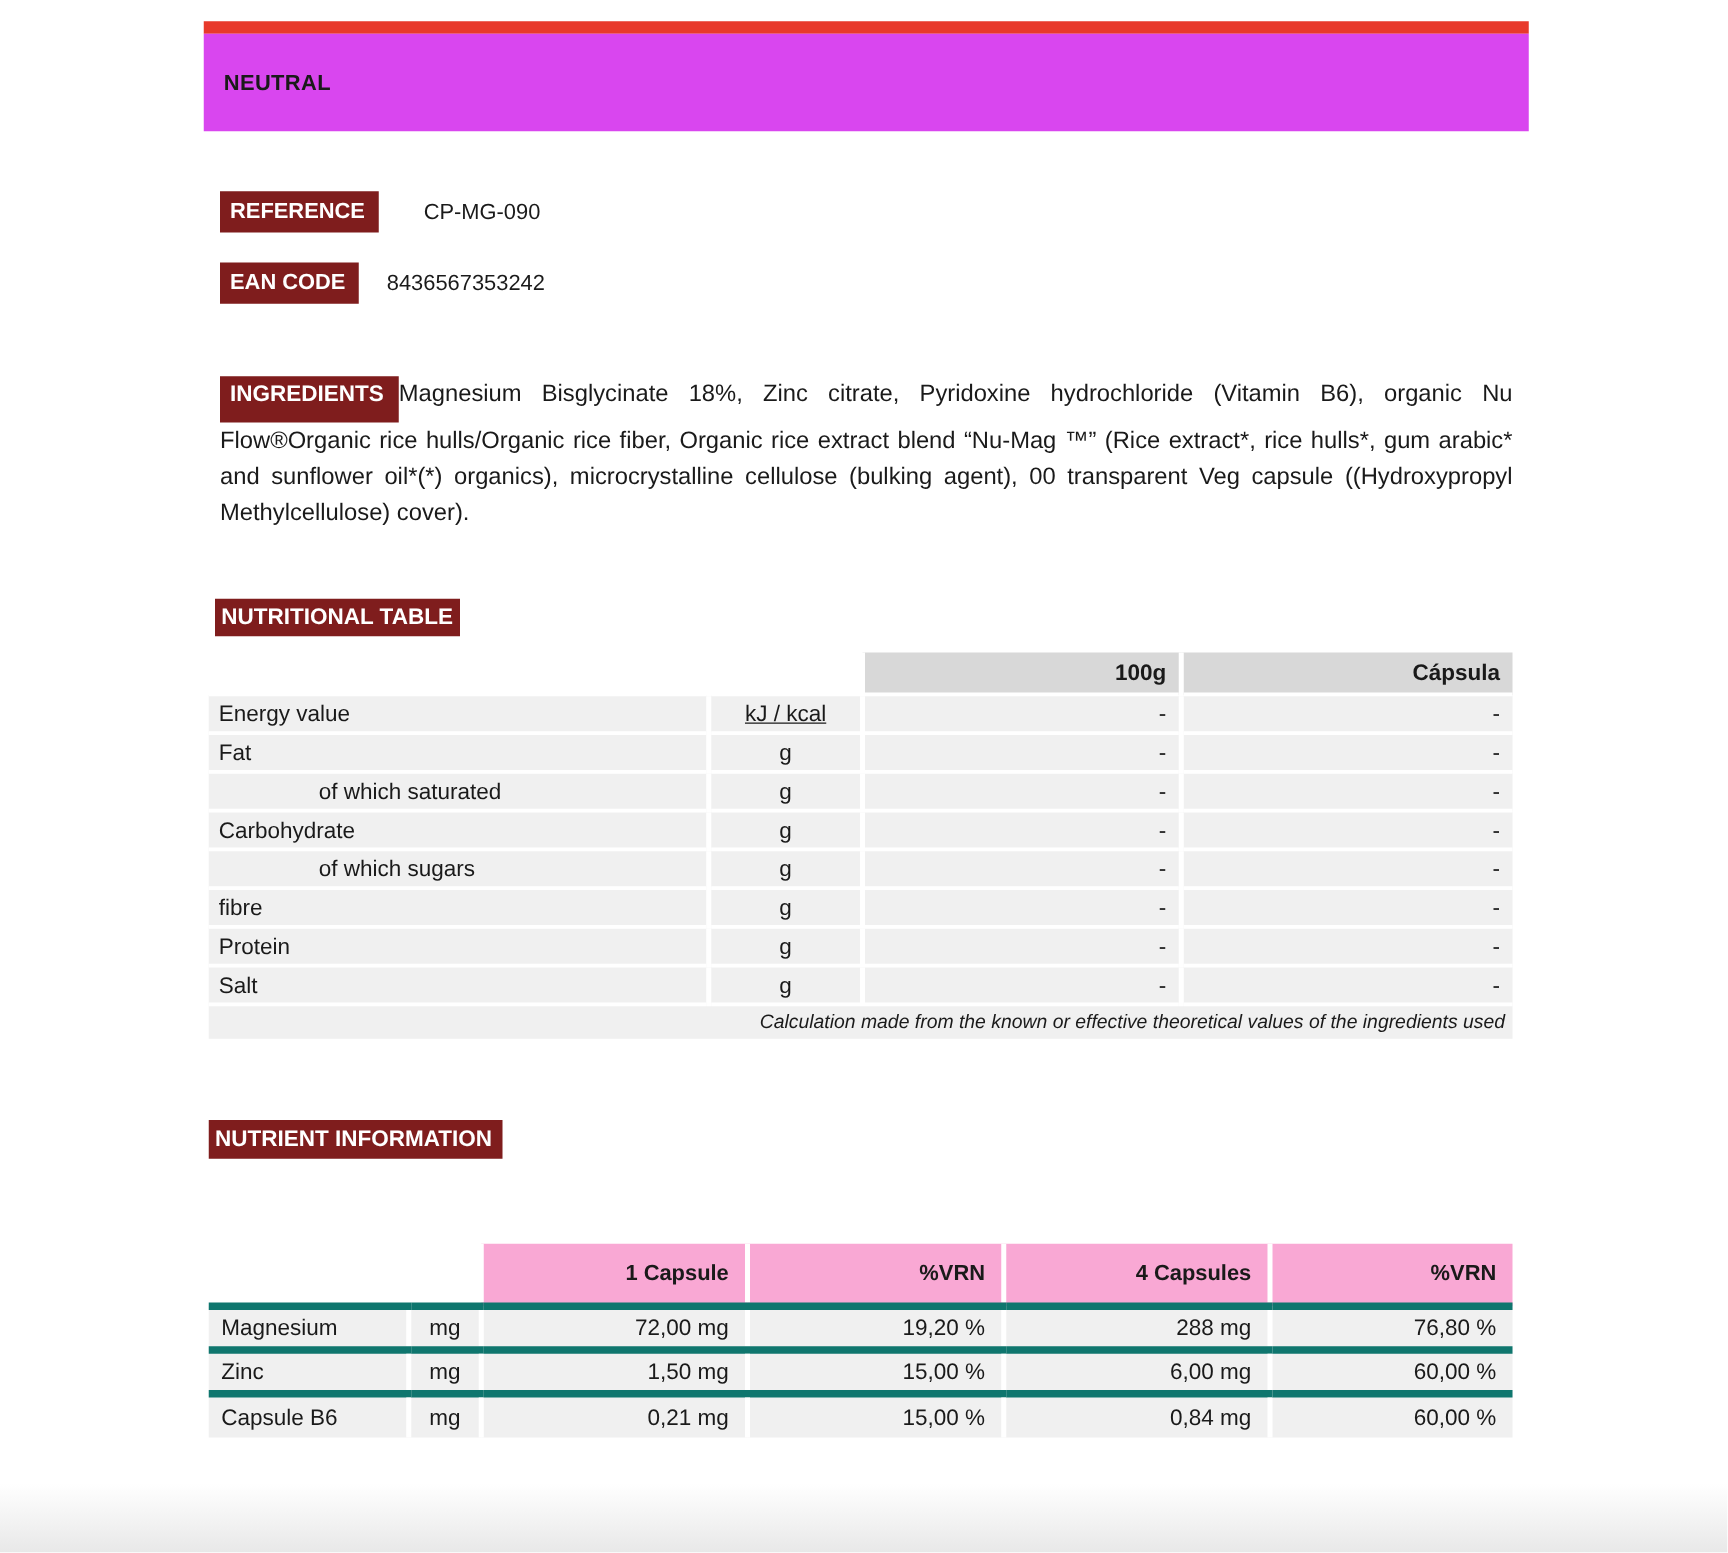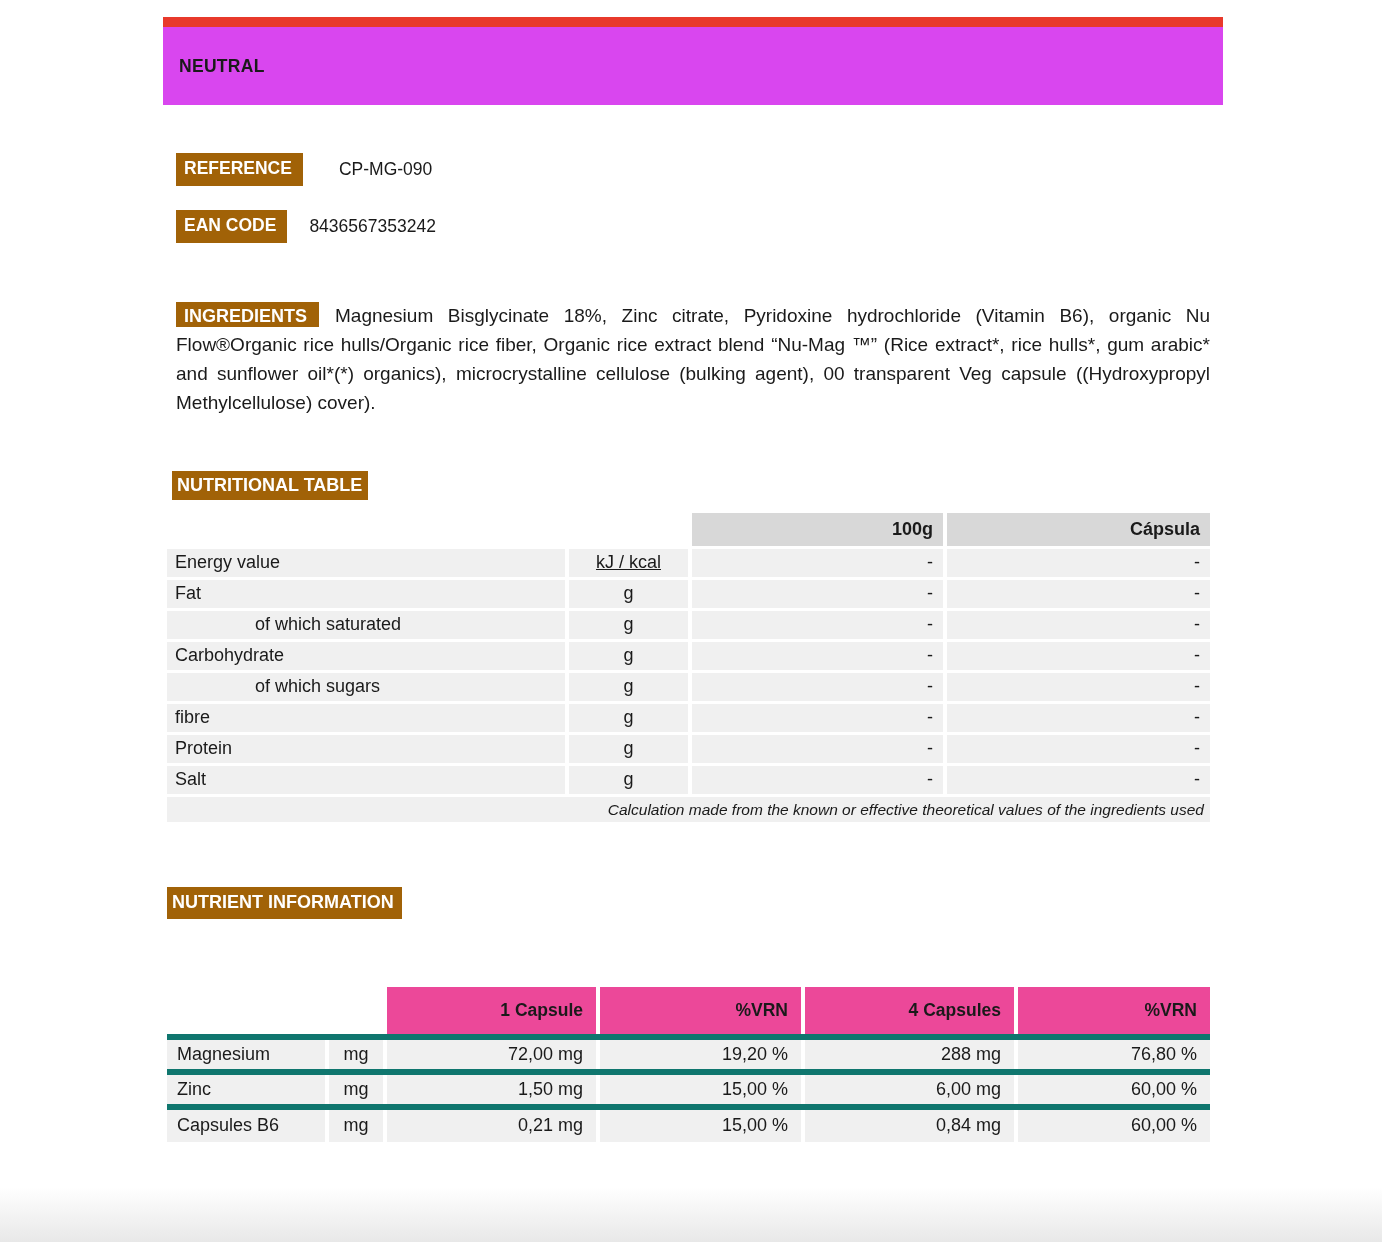--- a/index.html
+++ b/index.html
@@ -15,37 +15,37 @@
 
   .accent-bar { height: 10px; background: #e8392b; }
   .title-band {
     height: 78px; background: #d946ef;
     display: flex; align-items: center; padding-left: 16px;
   }
   .title-band span { font-weight: bold; font-size: 17.5px; letter-spacing: 0.3px; }
 
   .black-label {
     display: inline-block;
-    background: #a16207; color: #fff;
+    background: #7f1d1d; color: #fff;
     font-weight: bold; font-size: 17.5px;
     padding: 5px 11px 6px 8px;
     line-height: 1.25;
   }
 
   .ref-row { margin: 48px 0 0 13px; display: flex; align-items: center; }
   .ref-row.ean { margin-top: 24px; }
   .ref-row .value { font-size: 17.5px; margin-left: 36px; }
   .ref-row.ean .value { margin-left: 22px; }
 
   .ingredients {
     margin: 58px 0 0 13px; width: 1034px;
     font-size: 19px; line-height: 29px;
     text-align: justify;
   }
-  .ingredients .black-label { margin-right: 16px; font-size: 18px; padding: 3px 12px 0 8px; }
+  .ingredients .black-label { font-size: 18px; padding: 3px 12px 12px 8px; }
 
   .section-label { margin: 54px 0 0 9px; }
   .section-label .black-label { font-size: 18px; padding: 3px 6px 4px 5px; }
   .section-label.ni { margin: 65px 0 11px 4px; }
   .section-label.ni .black-label { padding: 4px 8px 5px 5px; }
 
   table { border-collapse: collapse; table-layout: fixed; }
 
   .nutri-table { margin: 13px 0 0 4px; width: 1043px; font-size: 18px; }
   .nutri-table td { height: 31px; background: #f0f0f0; vertical-align: middle; }
@@ -60,21 +60,21 @@
   .nutri-table td.note {
     height: 27px; font-style: italic; font-size: 15.5px;
     text-align: right; padding-right: 6px;
     font-family: "Liberation Sans", sans-serif;
   }
   .c-name { width: 400px; } .c-unit { width: 123px; } .c-100 { width: 255px; } .c-cap { width: 265px; }
 
   .info-table { margin: 68px 0 0 4px; width: 1043px; font-size: 18px; }
   .info-table td { height: 35px; background: #f0f0f0; vertical-align: middle; }
   .info-table tr.head td { height: 50px; background: transparent; }
-  .info-table tr.head td.gray { background: #ec4899; font-weight: bold; font-size: 17.5px; text-align: right; padding-right: 13px; }
+  .info-table tr.head td.gray { background: #f9a8d4; font-weight: bold; font-size: 17.5px; text-align: right; padding-right: 13px; }
   .info-table td + td { border-left: 4px solid #fff; }
   .info-table tr + tr td { border-top: 6px solid #0f766e; }
   .info-table td.name { text-align: left; padding-left: 10px; }
   .info-table td.unit { text-align: center; }
   .info-table td.val { text-align: right; padding-right: 13px; }
   .i-name { width: 160px; } .i-unit { width: 58px; }
   .i-c1 { width: 213px; } .i-v1 { width: 205px; } .i-c4 { width: 213px; } .i-v4 { width: 194px; }
 
   .bottom-fade {
     position: absolute; left: 0; bottom: 0; width: 1382px; height: 55px;
@@ -210,21 +210,21 @@
       </tr>
       <tr>
         <td class="name">Zinc</td>
         <td class="unit">mg</td>
         <td class="val">1,50 mg</td>
         <td class="val">15,00 %</td>
         <td class="val">6,00 mg</td>
         <td class="val">60,00 %</td>
       </tr>
       <tr>
-        <td class="name">Capsules B6</td>
+        <td class="name">Capsule B6</td>
         <td class="unit">mg</td>
         <td class="val">0,21 mg</td>
         <td class="val">15,00 %</td>
         <td class="val">0,84 mg</td>
         <td class="val">60,00 %</td>
       </tr>
     </tbody>
       </table>
 
   </div>

